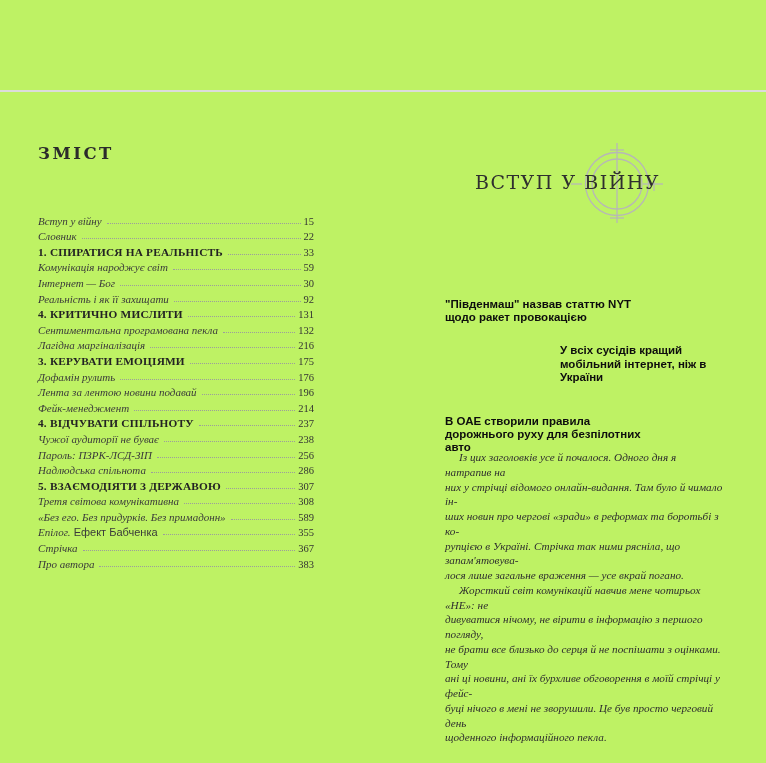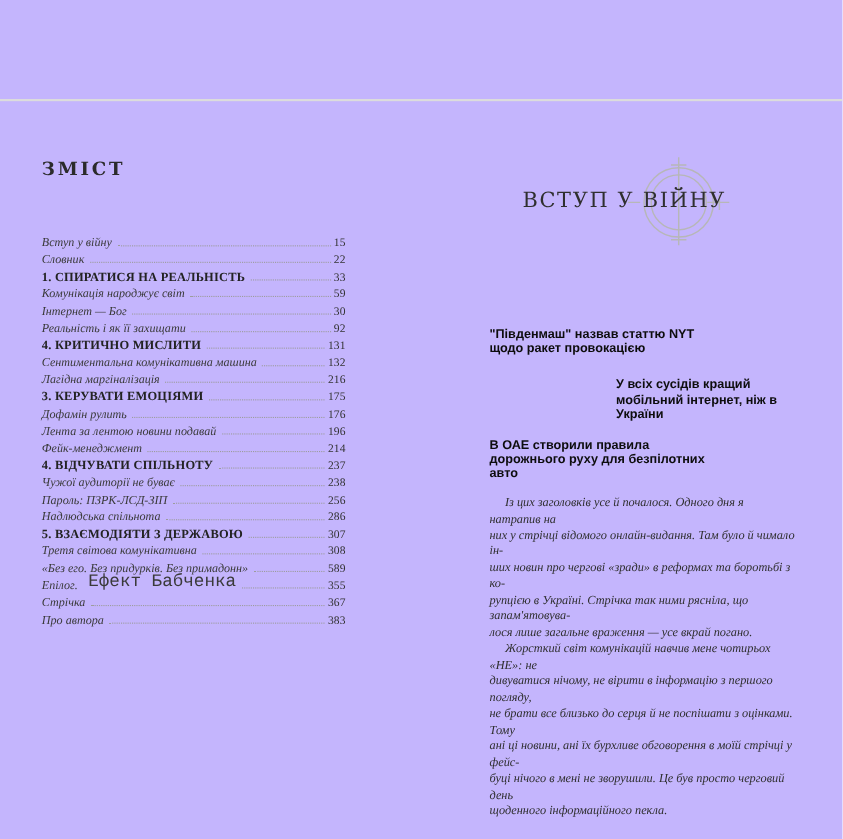--- a/index.html
+++ b/index.html
@@ -1,18 +1,18 @@
 <!DOCTYPE html>
 <html style="--page-edge: #dcdcdc; --reticle: #b7b7b7; --headline: #0d0d0d; --body: #2e2e2e;"><head>
 <meta charset="utf-8">
 <style>
   html,body{margin:0;padding:0;background:#ffffff;}
   .canvas{
     position:relative;width:766px;height:763px;overflow:hidden;
-    background:#c4b5fd;font-family:"Liberation Serif",serif;
+    background:#bef264;font-family:"Liberation Serif",serif;
   }
   .page-edge{
     position:absolute;left:0;top:90px;width:766px;height:2px;
     background:var(--page-edge,#dcdcdc);
   }
   
   .toc-title{
     position:absolute;left:38px;top:144px;margin:0;
     font-family:"DejaVu Serif",serif;font-weight:700;
     font-size:16.5px;letter-spacing:2.5px;color:#2b2b2b;
@@ -21,22 +21,22 @@
     position:absolute;left:38px;top:211px;width:276px;
   }
   .toc-row{
     display:flex;align-items:flex-end;height:15.6px;
   }
   .toc-row .t{
     font-family:"Liberation Serif",serif;font-style:italic;
     font-size:11px;color:#3a3a3a;white-space:nowrap;
   }
   .toc-row .t-suffix{
-    font-family:Liberation Mono, monospace;font-style:normal;
-    font-size:16px;color:#3a3a3a;white-space:pre;
+    font-family:Liberation Sans, sans-serif;font-style:normal;
+    font-size:11px;color:#3a3a3a;white-space:pre;
   }
   .toc-row.chapter .t{
     font-style:normal;font-weight:700;font-size:11.3px;
     color:#232323;letter-spacing:0.2px;
   }
   .toc-row .leader{
     flex:1;border-bottom:1.2px dotted #9c9c9c;
     margin:0 3px 3px 5px;min-width:10px;
   }
   .toc-row .pg{
@@ -54,21 +54,21 @@
     font-size:19px;letter-spacing:1.5px;color:#2f2f2f;z-index:2;
   }
   .headlines{
     position:absolute;left:445px;top:298px;width:282px;
   }
   .headline{
     margin:0 0 20px 0;white-space:pre-line;
     font-family:"Liberation Sans",sans-serif;font-weight:700;
     font-size:11.5px;line-height:13.2px;color:var(--headline,#0d0d0d);
   }
-  .headline.indent{margin-left:115px;margin-bottom:15px;}
+  .headline.indent{margin-left:115px;margin-bottom:31px;}
   .body-text{
     position:absolute;left:445px;top:450px;width:280px;
   }
   .body-text p{
     margin:0;white-space:pre-line;text-indent:14px;
     font-family:"Liberation Serif",serif;font-size:11.2px;
     line-height:14.75px;color:var(--body,#2e2e2e);font-style:italic;
   }
 </style>
 </head>
@@ -116,21 +116,21 @@
         <span class="leader"></span>
         <span class="pg">92</span>
       </div>
       <div class="toc-row chapter">
         <span class="t">4. КРИТИЧНО МИСЛИТИ</span>
         <span class="t-suffix"></span>
         <span class="leader"></span>
         <span class="pg">131</span>
       </div>
       <div class="toc-row item">
-        <span class="t">Сентиментальна комунікативна машина</span>
+        <span class="t">Сентиментальна програмована пекла</span>
         <span class="t-suffix"></span>
         <span class="leader"></span>
         <span class="pg">132</span>
       </div>
       <div class="toc-row item">
         <span class="t">Лагідна маргіналізація</span>
         <span class="t-suffix"></span>
         <span class="leader"></span>
         <span class="pg">216</span>
       </div>

